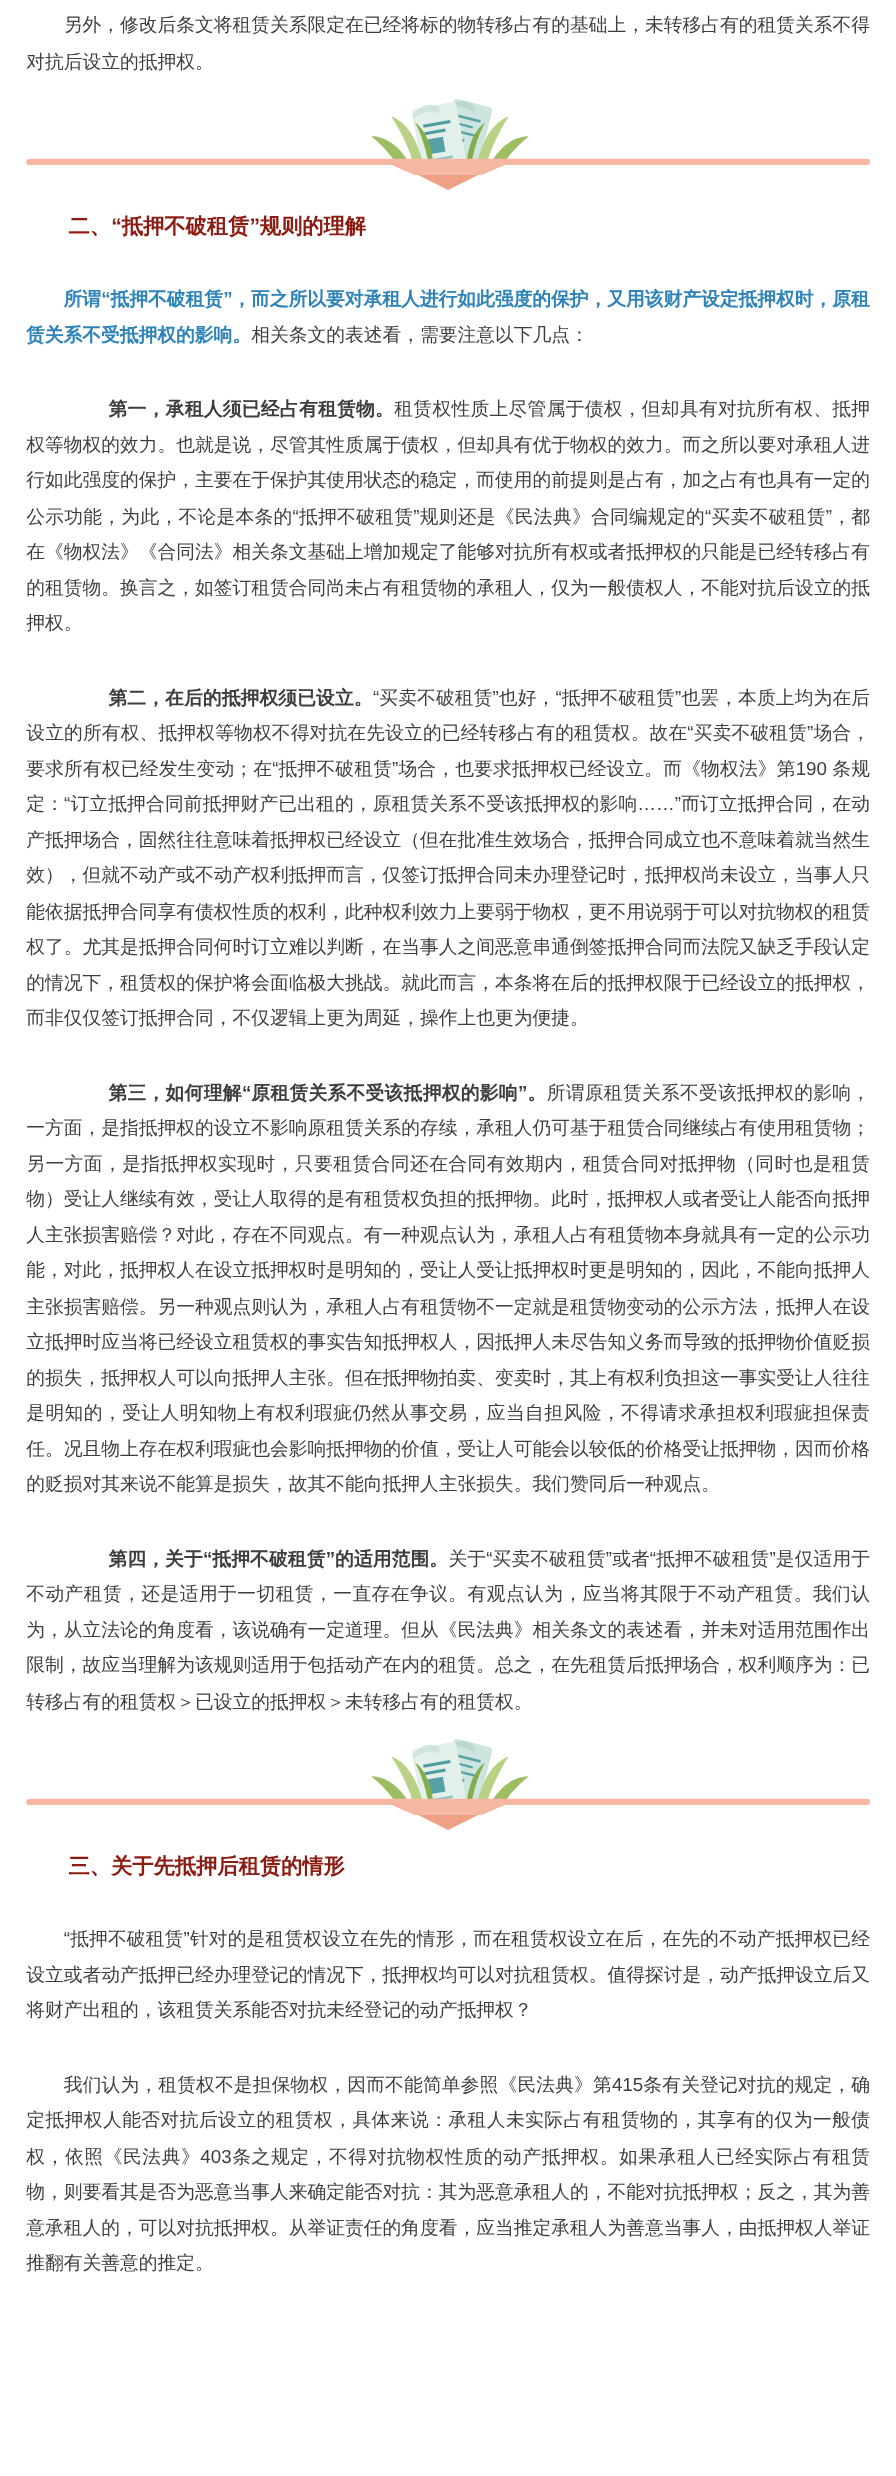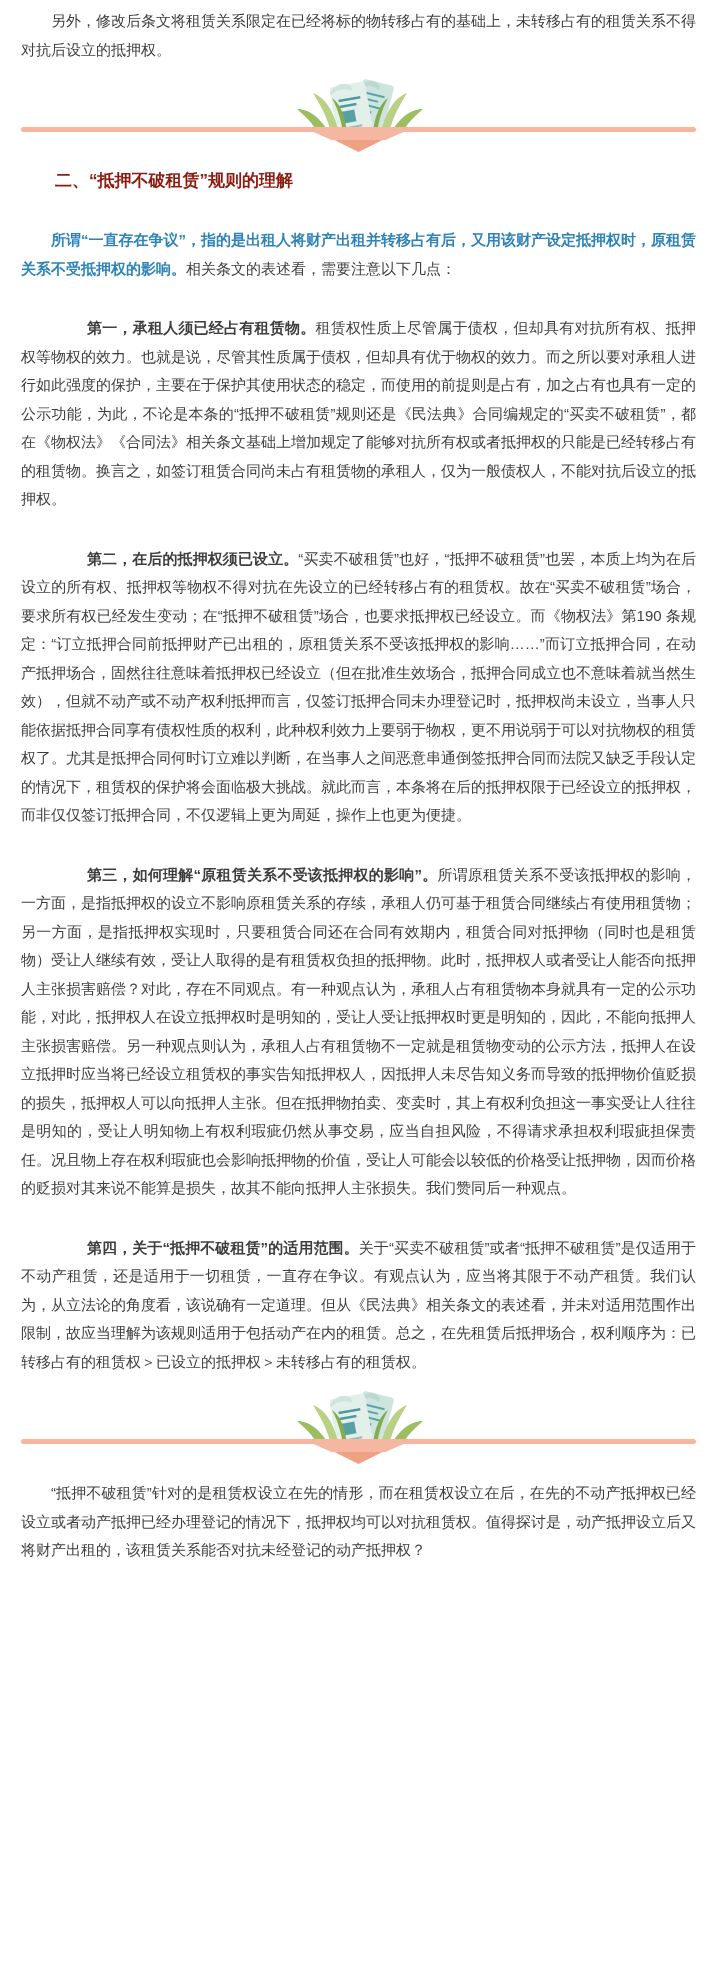--- a/index.html
+++ b/index.html
@@ -99,21 +99,21 @@
       <path d="M112 57 C118 31 128 21 138 17 C128 33 122 47 120 57 Z" fill="#b8d184"></path>
       <path d="M104 57 C106 37 112 27 119 22 C112 35 109 49 108 57 Z" fill="#86ad4c"></path>
     </svg>
     <div class="divider-line"></div>
     <div class="ribbon-fold"></div>
     <div class="ribbon-tip"></div>
   </div>
 
   <h2 class="sec-heading">二、“抵押不破租赁”规则的理解</h2>
 
-  <p class="para"><span class="blue">所谓“一直存在争议”，指的是出租人将财产出租并转移占有后，又用该财产设定抵押权时，原租赁关系不受抵押权的影响。</span><span>相关条文的表述看，需要注意以下几点：</span></p>
+  <p class="para"><span class="blue">所谓“抵押不破租赁”，而之所以要对承租人进行如此强度的保护，又用该财产设定抵押权时，原租赁关系不受抵押权的影响。</span><span>相关条文的表述看，需要注意以下几点：</span></p>
 
   <p class="para"><span class="bold">第一，承租人须已经占有租赁物。</span><span>租赁权性质上尽管属于债权，但却具有对抗所有权、抵押权等物权的效力。也就是说，尽管其性质属于债权，但却具有优于物权的效力。而之所以要对承租人进行如此强度的保护，主要在于保护其使用状态的稳定，而使用的前提则是占有，加之占有也具有一定的公示功能，为此，不论是本条的“抵押不破租赁”规则还是《民法典》合同编规定的“买卖不破租赁”，都在《物权法》《合同法》相关条文基础上增加规定了能够对抗所有权或者抵押权的只能是已经转移占有的租赁物。换言之，如签订租赁合同尚未占有租赁物的承租人，仅为一般债权人，不能对抗后设立的抵押权。</span></p>
 
   <p class="para"><span class="bold">第二，在后的抵押权须已设立。</span><span>“买卖不破租赁”也好，“抵押不破租赁”也罢，本质上均为在后设立的所有权、抵押权等物权不得对抗在先设立的已经转移占有的租赁权。故在“买卖不破租赁”场合，要求所有权已经发生变动；在“抵押不破租赁”场合，也要求抵押权已经设立。而《物权法》第190 条规定：“订立抵押合同前抵押财产已出租的，原租赁关系不受该抵押权的影响……”而订立抵押合同，在动产抵押场合，固然往往意味着抵押权已经设立（但在批准生效场合，抵押合同成立也不意味着就当然生效），但就不动产或不动产权利抵押而言，仅签订抵押合同未办理登记时，抵押权尚未设立，当事人只能依据抵押合同享有债权性质的权利，此种权利效力上要弱于物权，更不用说弱于可以对抗物权的租赁权了。尤其是抵押合同何时订立难以判断，在当事人之间恶意串通倒签抵押合同而法院又缺乏手段认定的情况下，租赁权的保护将会面临极大挑战。就此而言，本条将在后的抵押权限于已经设立的抵押权，而非仅仅签订抵押合同，不仅逻辑上更为周延，操作上也更为便捷。</span></p>
 
   <p class="para"><span class="bold">第三，如何理解“原租赁关系不受该抵押权的影响”。</span><span>所谓原租赁关系不受该抵押权的影响，一方面，是指抵押权的设立不影响原租赁关系的存续，承租人仍可基于租赁合同继续占有使用租赁物；另一方面，是指抵押权实现时，只要租赁合同还在合同有效期内，租赁合同对抵押物（同时也是租赁物）受让人继续有效，受让人取得的是有租赁权负担的抵押物。此时，抵押权人或者受让人能否向抵押人主张损害赔偿？对此，存在不同观点。有一种观点认为，承租人占有租赁物本身就具有一定的公示功能，对此，抵押权人在设立抵押权时是明知的，受让人受让抵押权时更是明知的，因此，不能向抵押人主张损害赔偿。另一种观点则认为，承租人占有租赁物不一定就是租赁物变动的公示方法，抵押人在设立抵押时应当将已经设立租赁权的事实告知抵押权人，因抵押人未尽告知义务而导致的抵押物价值贬损的损失，抵押权人可以向抵押人主张。但在抵押物拍卖、变卖时，其上有权利负担这一事实受让人往往是明知的，受让人明知物上有权利瑕疵仍然从事交易，应当自担风险，不得请求承担权利瑕疵担保责任。况且物上存在权利瑕疵也会影响抵押物的价值，受让人可能会以较低的价格受让抵押物，因而价格的贬损对其来说不能算是损失，故其不能向抵押人主张损失。我们赞同后一种观点。</span></p>
 
   <p class="para"><span class="bold">第四，关于“抵押不破租赁”的适用范围。</span><span>关于“买卖不破租赁”或者“抵押不破租赁”是仅适用于不动产租赁，还是适用于一切租赁，一直存在争议。有观点认为，应当将其限于不动产租赁。我们认为，从立法论的角度看，该说确有一定道理。但从《民法典》相关条文的表述看，并未对适用范围作出限制，故应当理解为该规则适用于包括动产在内的租赁。总之，在先租赁后抵押场合，权利顺序为：已转移占有的租赁权＞已设立的抵押权＞未转移占有的租赁权。</span></p>
 
   <div class="divider">
@@ -143,17 +143,19 @@
       <path d="M78 57 C76 37 70 27 63 22 C70 35 73 49 74 57 Z" fill="#86ad4c"></path>
       <path d="M122 57 C132 39 144 33 154 33 C142 43 136 51 133 57 Z" fill="#9cbd60"></path>
       <path d="M112 57 C118 31 128 21 138 17 C128 33 122 47 120 57 Z" fill="#b8d184"></path>
       <path d="M104 57 C106 37 112 27 119 22 C112 35 109 49 108 57 Z" fill="#86ad4c"></path>
     </svg>
     <div class="divider-line"></div>
     <div class="ribbon-fold"></div>
     <div class="ribbon-tip"></div>
   </div>
 
+  <h2 class="sec-heading">三、关于先抵押后租赁的情形</h2>
 
   <p class="para"><span>“抵押不破租赁”针对的是租赁权设立在先的情形，而在租赁权设立在后，在先的不动产抵押权已经设立或者动产抵押已经办理登记的情况下，抵押权均可以对抗租赁权。值得探讨是，动产抵押设立后又将财产出租的，该租赁关系能否对抗未经登记的动产抵押权？</span></p>
 
+  <p class="para"><span>我们认为，租赁权不是担保物权，因而不能简单参照《民法典》第415条有关登记对抗的规定，确定抵押权人能否对抗后设立的租赁权，具体来说：承租人未实际占有租赁物的，其享有的仅为一般债权，依照《民法典》403条之规定，不得对抗物权性质的动产抵押权。如果承租人已经实际占有租赁物，则要看其是否为恶意当事人来确定能否对抗：其为恶意承租人的，不能对抗抵押权；反之，其为善意承租人的，可以对抗抵押权。从举证责任的角度看，应当推定承租人为善意当事人，由抵押权人举证推翻有关善意的推定。</span></p>
 
 </div>
 
 </body></html>

